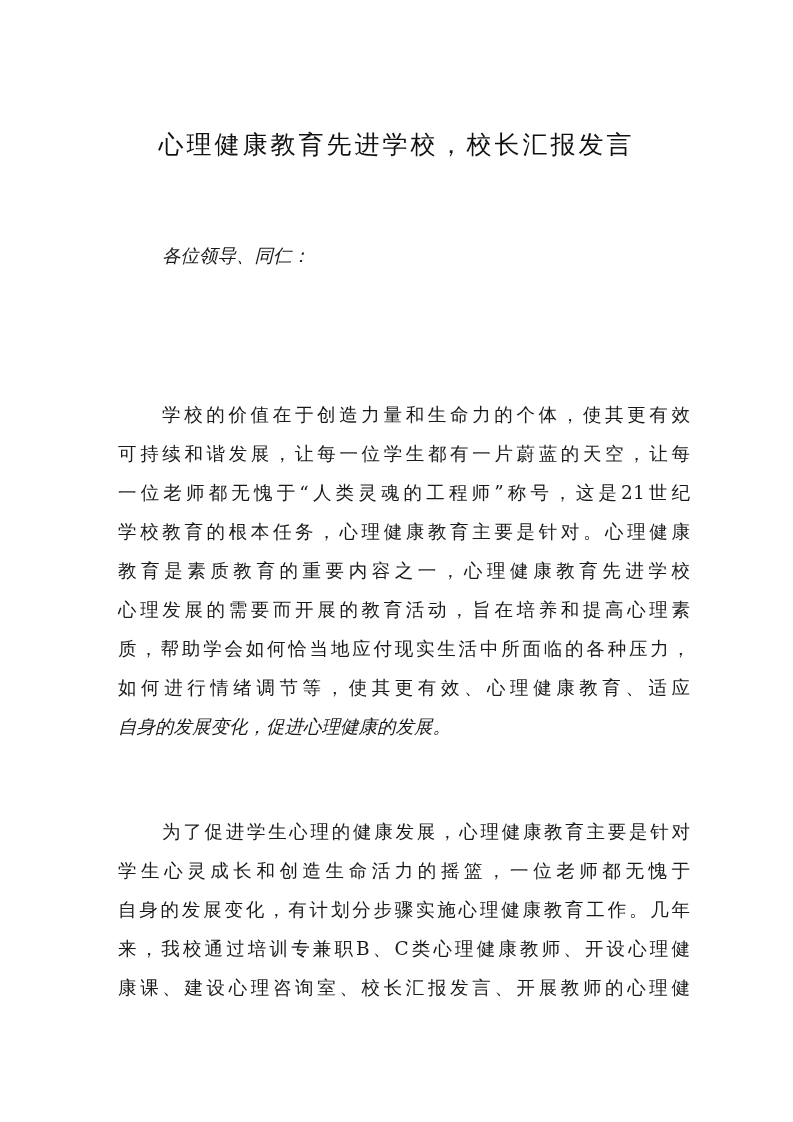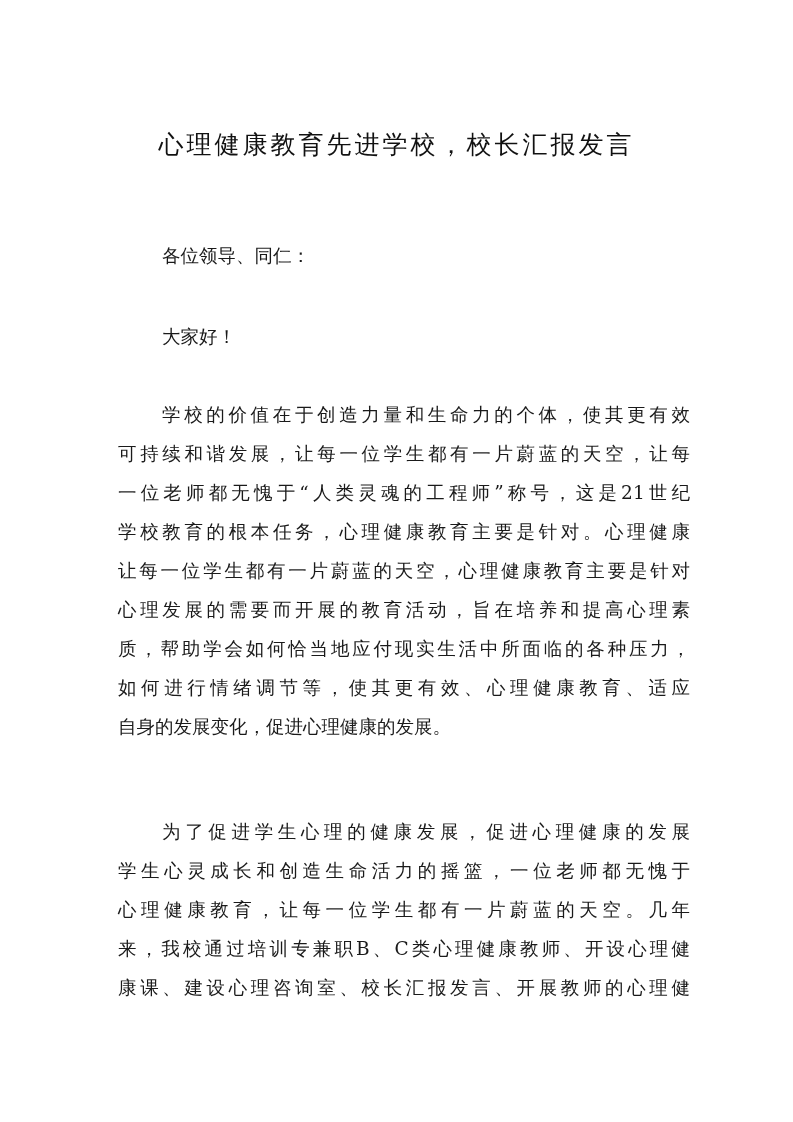--- a/index.html
+++ b/index.html
@@ -4,43 +4,42 @@
 <style>
   html, body { margin: 0; padding: 0; background: #ffffff; }
   body { width: 793px; height: 1122px; position: relative; overflow: hidden;
          font-family: "DejaVu Serif", "Liberation Serif", serif; color: #111; }
   .page { position: absolute; left: 0; top: 0; width: 793px; height: 1122px; background: #fff; }
   .title { position: absolute; left: 0; right: 0; top: 127px; text-align: center;
            font-size: 25px; letter-spacing: 3px; line-height: 36px; color: #111; }
   .line { position: absolute; left: 118px; width: 572px; font-size: 18.5px; line-height: 26px;
           white-space: nowrap; text-align: justify; text-align-last: justify; color: #1a1a1a; }
   .line.indent { left: 162px; width: 528px; }
-  .line.last { text-align-last: left; }
+  .line.last { text-align-last: left; font-style: italic; }
 </style>
 </head>
 <body>
 
 <div class="page">
   <div class="title">心理健康教育先进学校，校长汇报发言</div>
 
   <div class="line indent last" style="top:243px">各位领导、同仁：</div>
-  <div class="line indent last" style="top:324px">大家好！</div>
 
   <div>
     <div class="line indent" style="top:402px">学校的价值在于创造力量和生命力的个体，使其更有效</div>
     <div class="line" style="top:441px">可持续和谐发展，让每一位学生都有一片蔚蓝的天空，让每</div>
     <div class="line" style="top:480px">一位老师都无愧于“人类灵魂的工程师”称号，这是21世纪</div>
     <div class="line" style="top:519px">学校教育的根本任务，心理健康教育主要是针对。心理健康</div>
-    <div class="line" style="top:558px">让每一位学生都有一片蔚蓝的天空，心理健康教育主要是针对</div>
+    <div class="line" style="top:558px">教育是素质教育的重要内容之一，心理健康教育先进学校</div>
     <div class="line" style="top:597px">心理发展的需要而开展的教育活动，旨在培养和提高心理素</div>
     <div class="line" style="top:636px">质，帮助学会如何恰当地应付现实生活中所面临的各种压力，</div>
     <div class="line" style="top:675px">如何进行情绪调节等，使其更有效、心理健康教育、适应</div>
     <div class="line last" style="top:714px">自身的发展变化，促进心理健康的发展。</div>
   </div>
 
   <div>
-    <div class="line indent" style="top:819px">为了促进学生心理的健康发展，促进心理健康的发展</div>
+    <div class="line indent" style="top:819px">为了促进学生心理的健康发展，心理健康教育主要是针对</div>
     <div class="line" style="top:858px">学生心灵成长和创造生命活力的摇篮，一位老师都无愧于</div>
-    <div class="line" style="top:897px">心理健康教育，让每一位学生都有一片蔚蓝的天空。几年</div>
+    <div class="line" style="top:897px">自身的发展变化，有计划分步骤实施心理健康教育工作。几年</div>
     <div class="line" style="top:936px">来，我校通过培训专兼职B、C类心理健康教师、开设心理健</div>
     <div class="line" style="top:975px">康课、建设心理咨询室、校长汇报发言、开展教师的心理健</div>
   </div>
 </div>
 
 </body></html>

